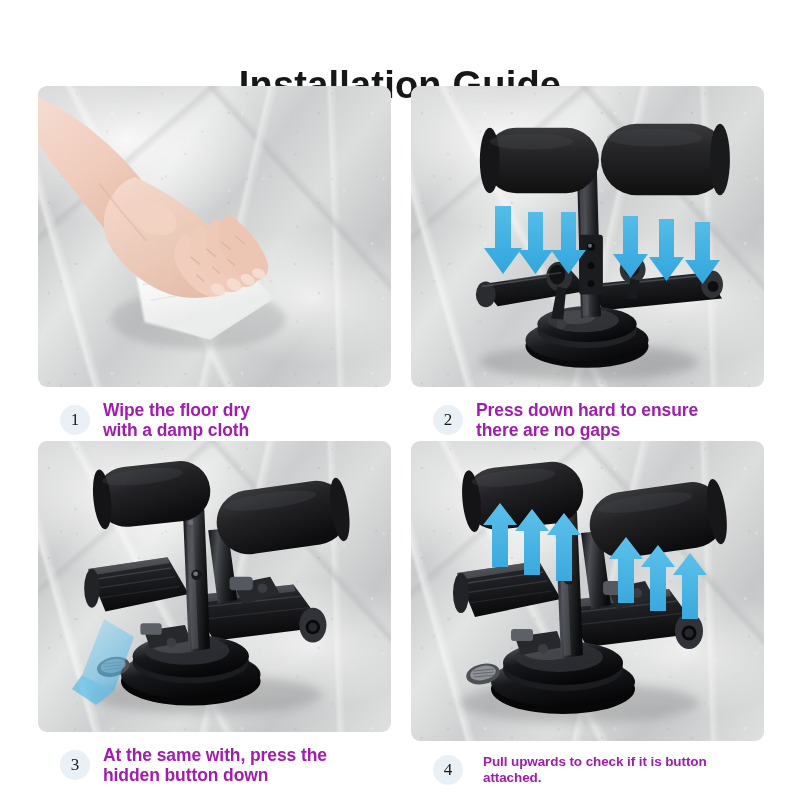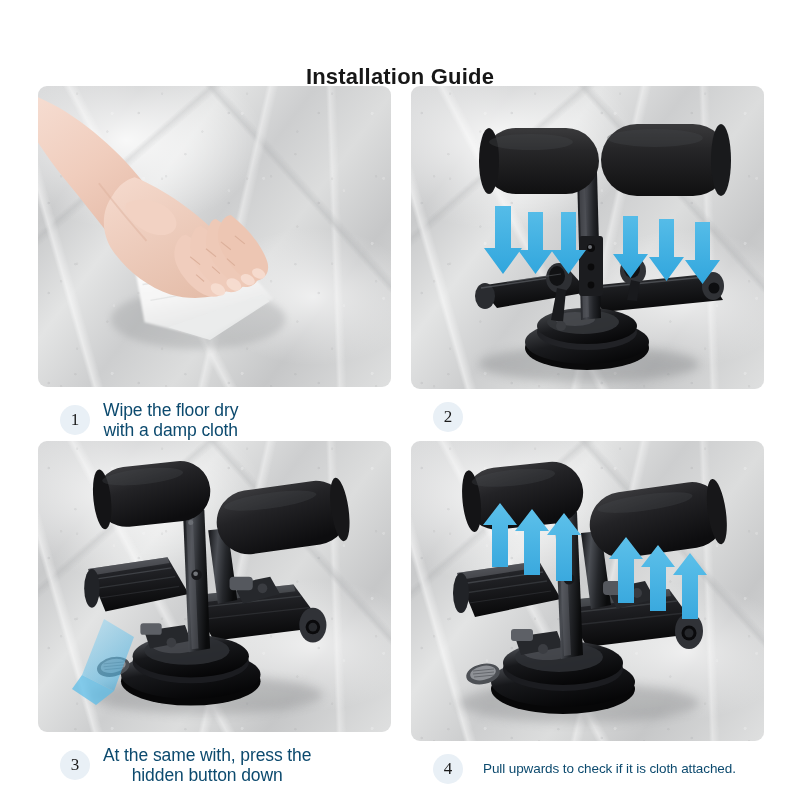--- a/index.html
+++ b/index.html
@@ -16,21 +16,21 @@
     position: relative;
   }
 
   
   .page-title {
     position: absolute;
     left: 0;
     top: 22px;
     width: 800px;
     text-align: center;
-    font-size: 22px;
+    font-size: 38px;
     font-weight: bold;
     letter-spacing: 0.2px;
     color: #171717;
     margin-top: 42px;
   }
 
   
   .guide-grid {
     position: absolute;
     left: 38px;
@@ -108,26 +108,25 @@
     color: #1a1a1a;
     font-size: 17px;
     font-weight: normal;
     display: flex;
     align-items: center;
     justify-content: center;
     font-family: "Liberation Serif", serif;
   }
   .caption-text {
     font-size: 17.5px;
-    font-weight: normal;
+    font-weight: bold;
     line-height: 1.18;
-    color: #0c4a6e;
+    color: #a21caf;
     white-space: pre-line;
     letter-spacing: -0.1px;
-    text-align: center;
   }
   .caption-text.small {
     font-size: 13.5px;
     letter-spacing: -0.1px;
   }
   .caption.c4 { padding-left: 22px; gap: 20px; }
   .dev-svg { position: absolute; inset: 0; width: 100%; height: 100%; }
 
   
   .hand-svg { position: absolute; inset: 0; width: 100%; height: 100%; }
@@ -340,20 +339,22 @@
             </g>
           <g>
               <path d="M284 136 h15 v38 h10 l-17.5 24 l-17.5 -24 h10 z"></path>
             </g>
         </g>
       </svg>
     </div>
 
     <div class="caption">
       <div class="badge">2</div>
+      <div class="caption-text">Press down hard to ensure
+there are no gaps</div>
     </div>
   </div>
 
   <div class="step-cell">
     <div class="photo photo-row2">
       <div class="veins"></div>
       <div class="speckle"></div>
 
       <svg class="dev-svg" viewBox="0 0 353 300">
         <defs>
@@ -599,17 +600,17 @@
             </g>
           <g>
               <path d="M262 134 l17 -22 l17 22 h-9 v44 h-16 v-44 z"></path>
             </g>
         </g>
       </svg>
     </div>
 
     <div class="caption c4">
       <div class="badge">4</div>
-      <div class="caption-text small">Pull upwards to check if it is cloth attached.</div>
+      <div class="caption-text small">Pull upwards to check if it is button attached.</div>
     </div>
   </div>
 
 </div>
 
 </body></html>

